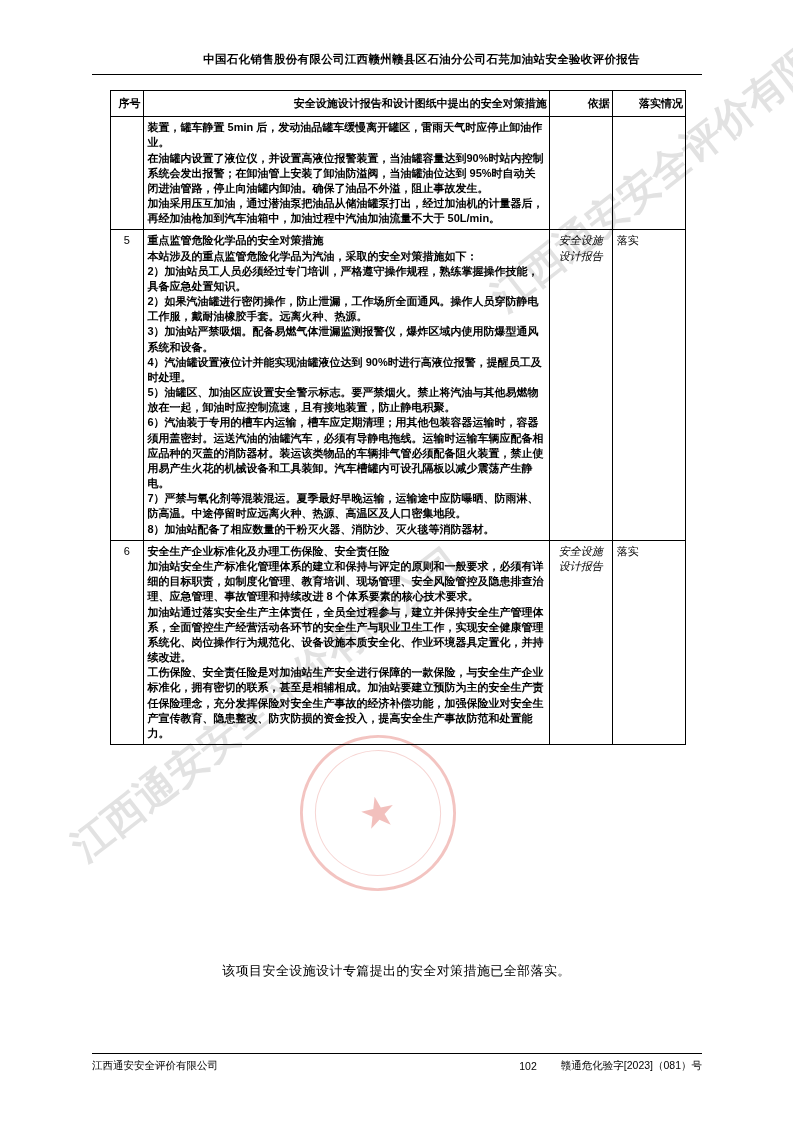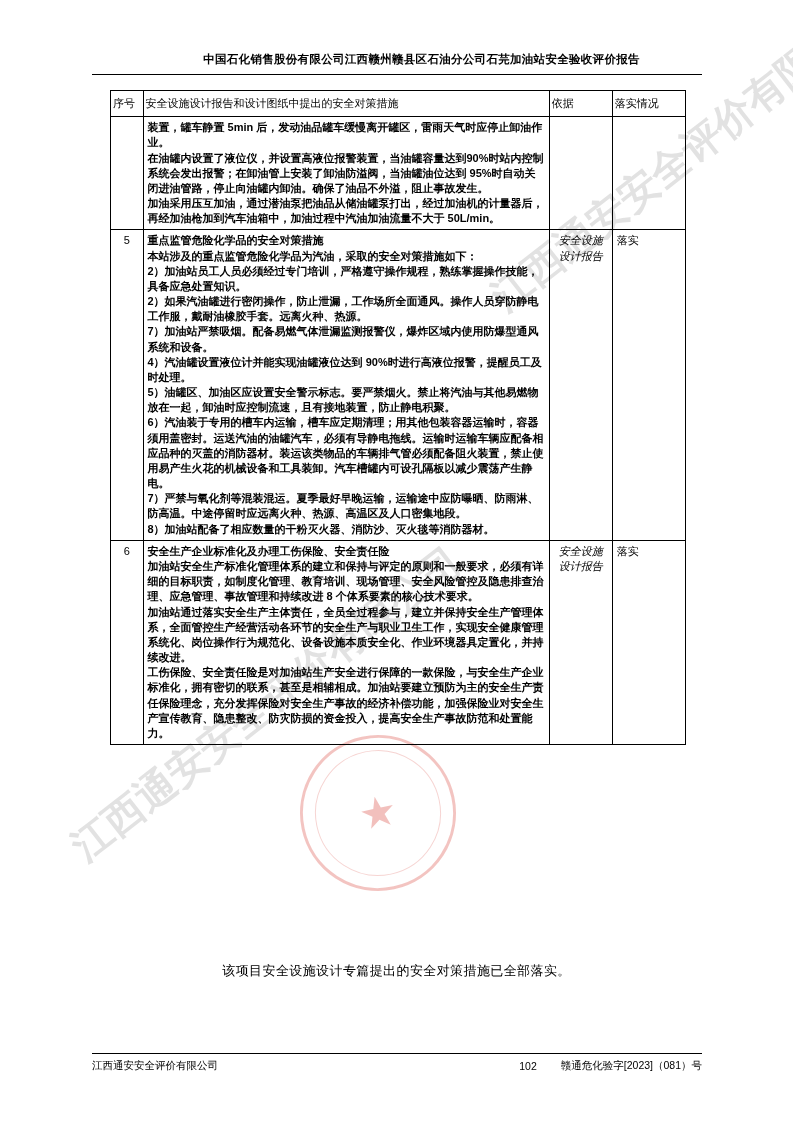--- a/index.html
+++ b/index.html
@@ -110,22 +110,22 @@
   }
   table.main td, table.main th {
     border: 1px solid #000;
     vertical-align: top;
     padding: 3px 4px;
     font-size: 11px;
     line-height: 1.38;
     font-family: "Liberation Sans", sans-serif;
   }
   table.main th {
-    text-align: left;
-    font-weight: normal;
+    text-align: right;
+    font-weight: bold;
     vertical-align: middle;
     padding: 5px 2px;
   }
   .col-no { width: 32px; }
   .col-main { width: 400px; }
   .col-basis { width: 62px; }
   .col-status { width: 72px; }
   .c-mid {
     text-align: center;
     vertical-align: middle;
@@ -224,21 +224,21 @@
         <td class="status-cell"></td>
       </tr>
 
       <tr>
         <td class="c-mid">5</td>
         <td class="body-cell">
           <p>重点监管危险化学品的安全对策措施</p>
           <p>本站涉及的重点监管危险化学品为汽油，采取的安全对策措施如下：</p>
           <p>2）加油站员工人员必须经过专门培训，严格遵守操作规程，熟练掌握操作技能，具备应急处置知识。</p>
           <p>2）如果汽油罐进行密闭操作，防止泄漏，工作场所全面通风。操作人员穿防静电工作服，戴耐油橡胶手套。远离火种、热源。</p>
-          <p>7）加油站严禁吸烟。配备易燃气体泄漏监测报警仪，爆炸区域内使用防爆型通风系统和设备。</p>
+          <p>3）加油站严禁吸烟。配备易燃气体泄漏监测报警仪，爆炸区域内使用防爆型通风系统和设备。</p>
           <p>4）汽油罐设置液位计并能实现油罐液位达到 90%时进行高液位报警，提醒员工及时处理。</p>
           <p>5）油罐区、加油区应设置安全警示标志。要严禁烟火。禁止将汽油与其他易燃物放在一起，卸油时应控制流速，且有接地装置，防止静电积聚。</p>
           <p>6）汽油装于专用的槽车内运输，槽车应定期清理；用其他包装容器运输时，容器须用盖密封。运送汽油的油罐汽车，必须有导静电拖线。运输时运输车辆应配备相应品种的灭盖的消防器材。装运该类物品的车辆排气管必须配备阻火装置，禁止使用易产生火花的机械设备和工具装卸。汽车槽罐内可设孔隔板以减少震荡产生静电。</p>
           <p>7）严禁与氧化剂等混装混运。夏季最好早晚运输，运输途中应防曝晒、防雨淋、防高温。中途停留时应远离火种、热源、高温区及人口密集地段。</p>
           <p>8）加油站配备了相应数量的干粉灭火器、消防沙、灭火毯等消防器材。</p>
         </td>
         <td class="basis-cell">安全设施设计报告</td>
         <td class="status-cell">落实</td>
       </tr>
 

